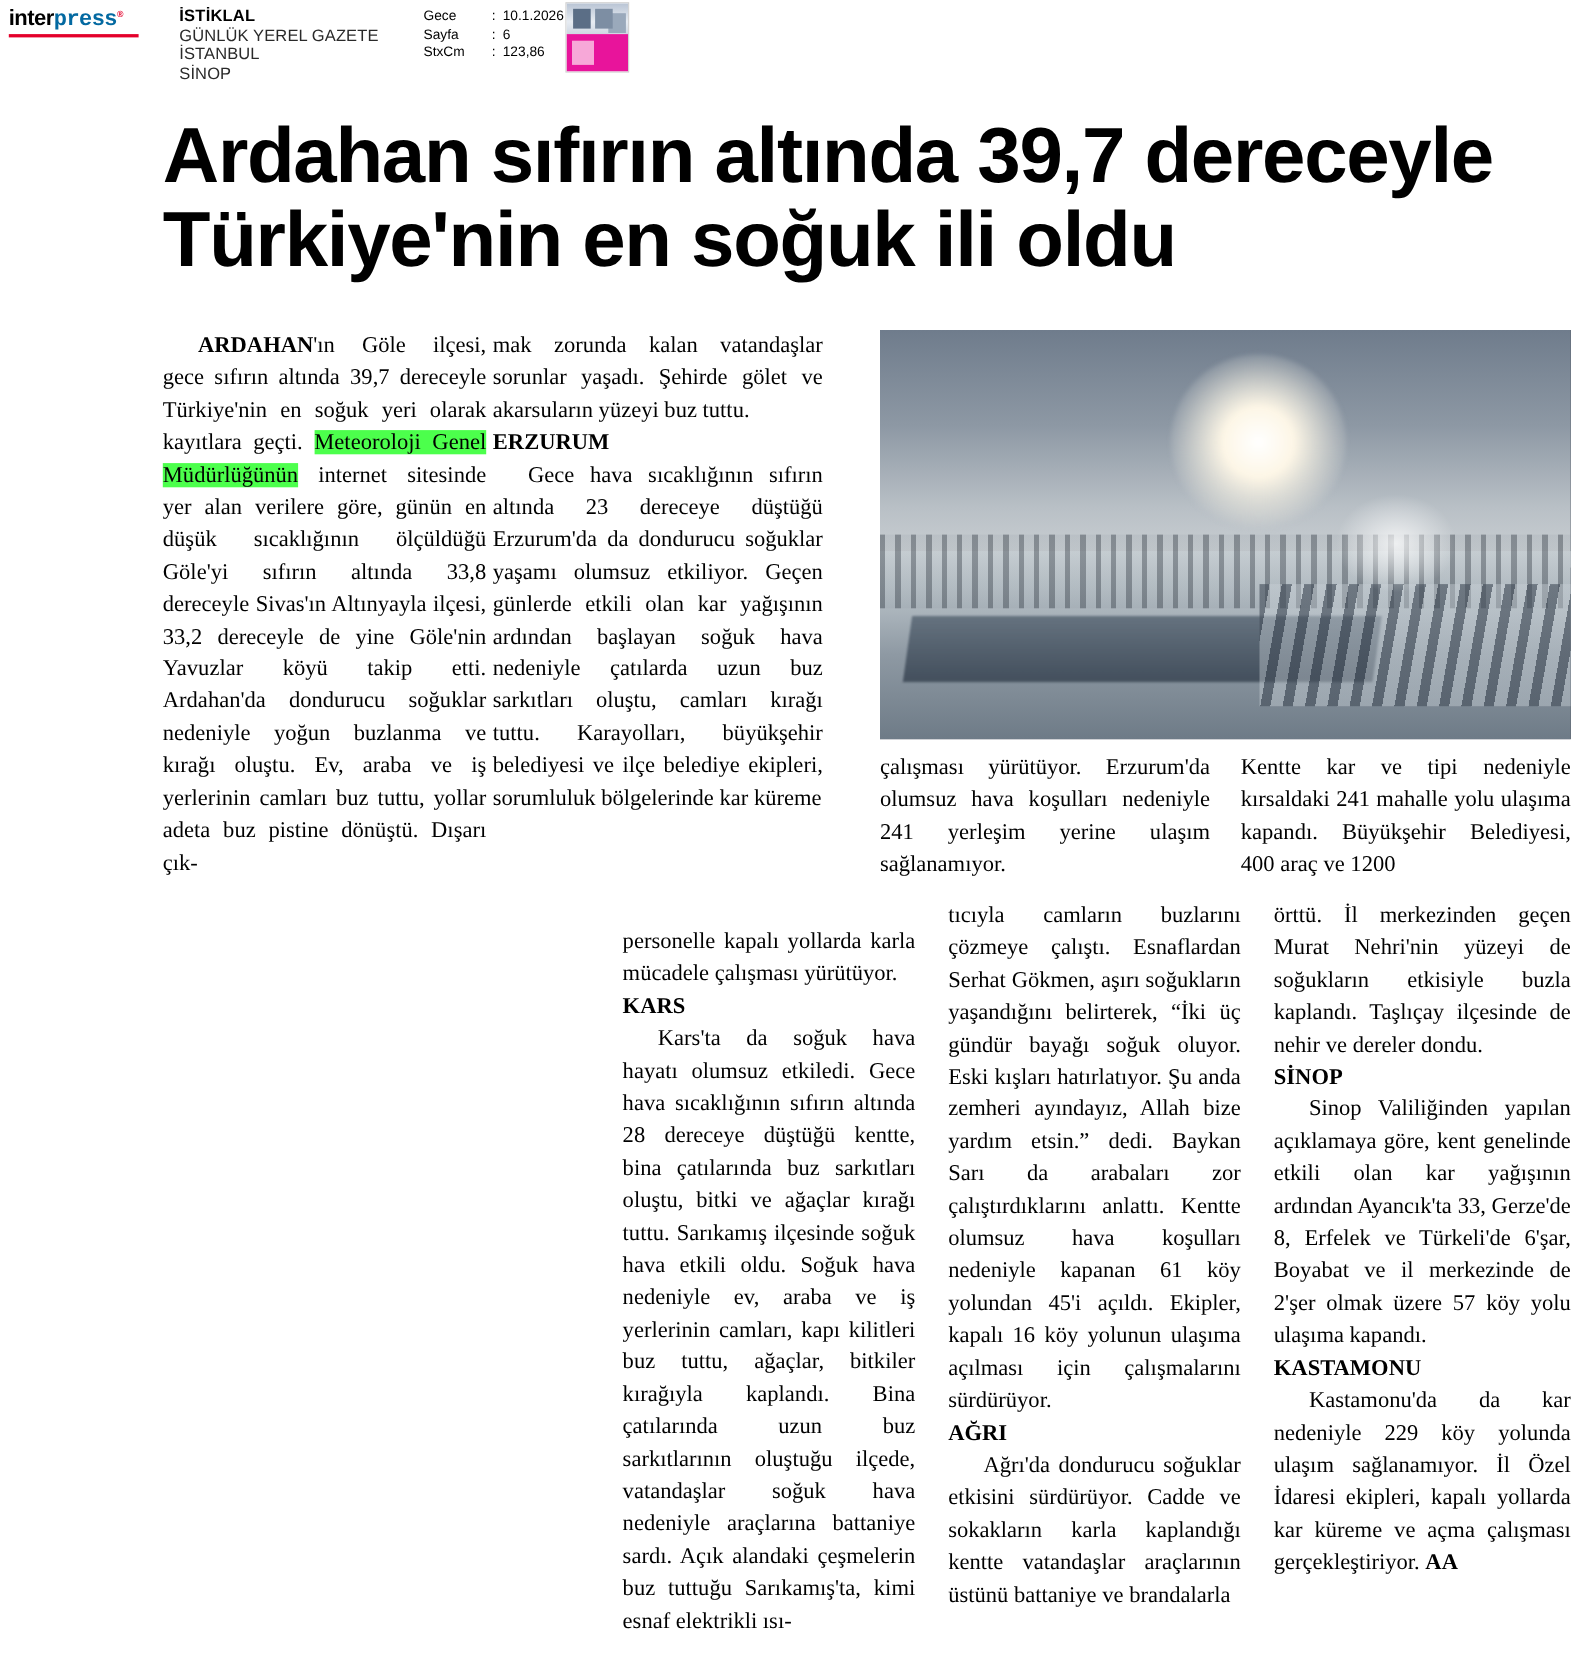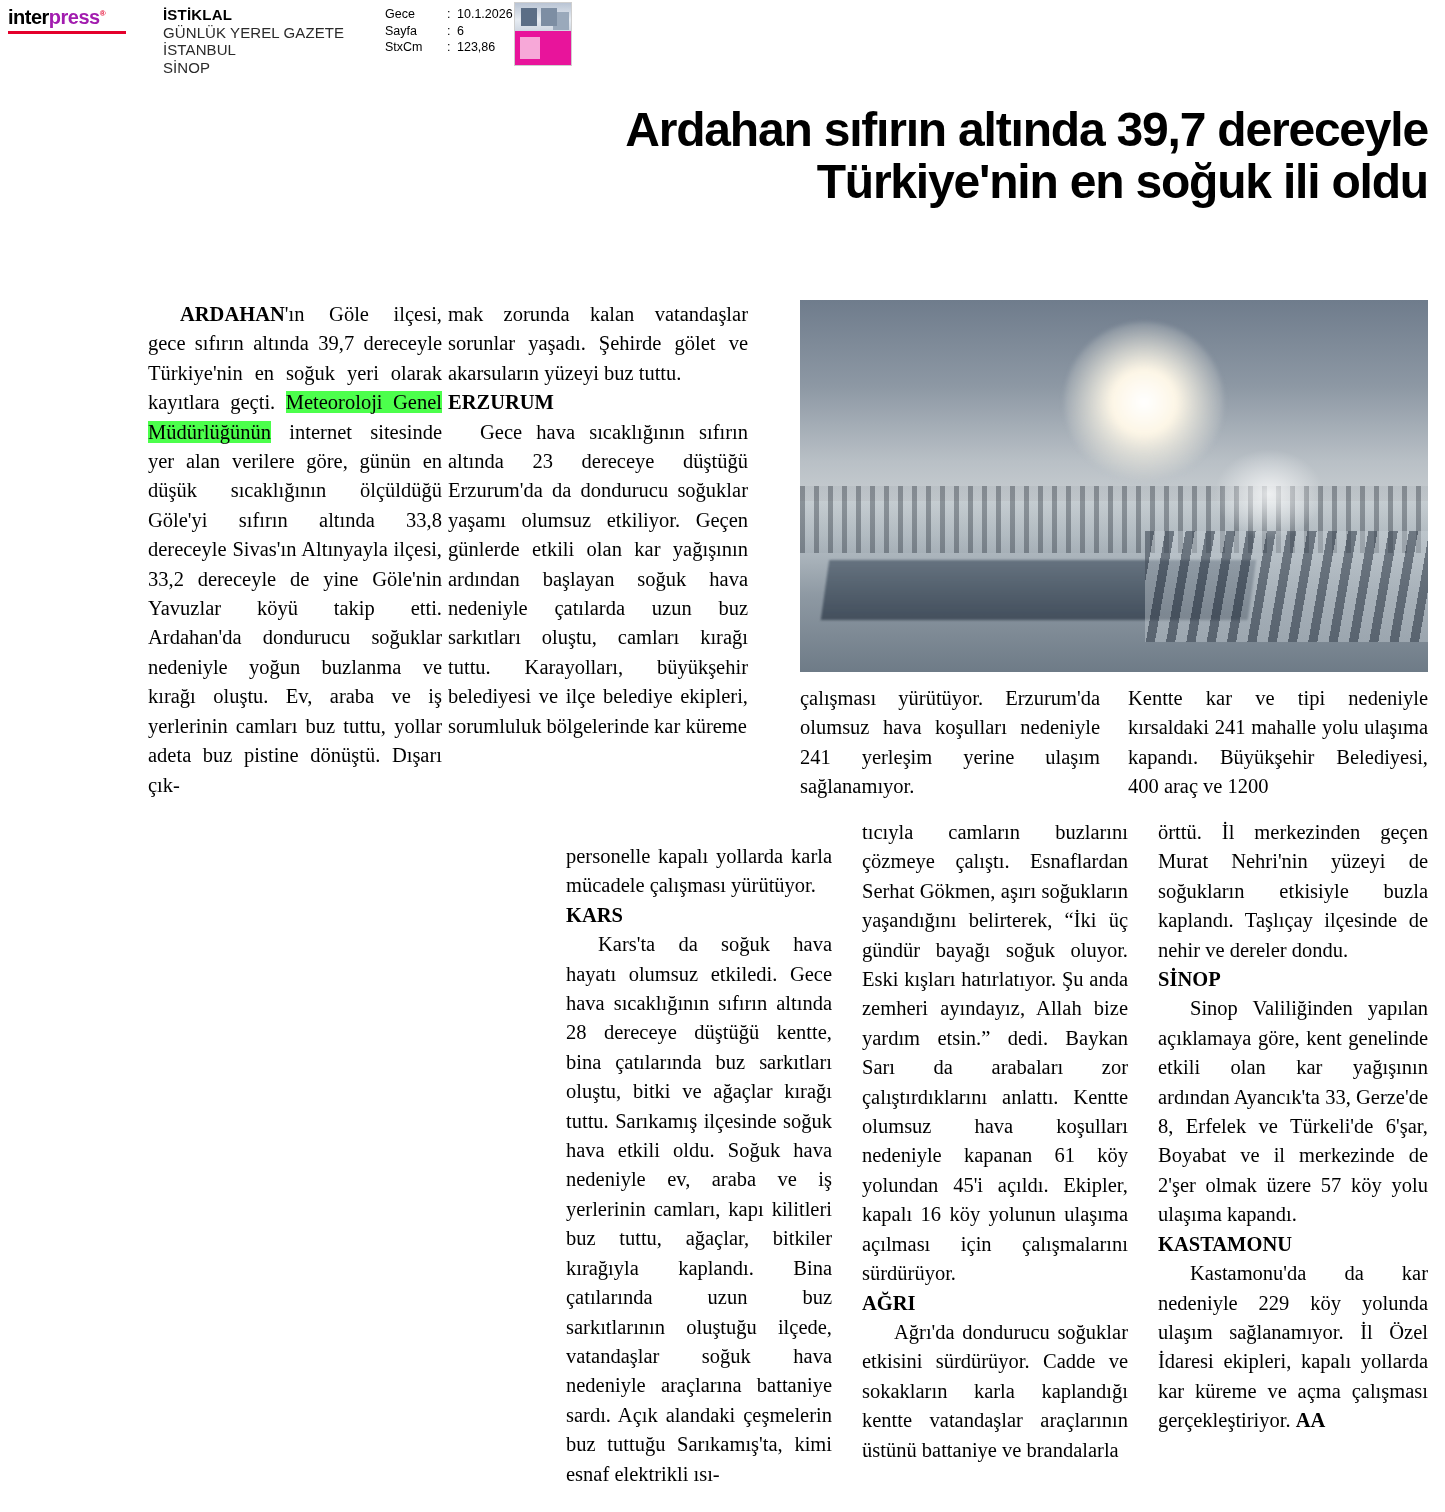--- a/index.html
+++ b/index.html
@@ -30,21 +30,21 @@
     top: 6px;
     width: 120px;
     height: 24px;
     font-family: "Liberation Sans", sans-serif;
     font-size: 20px;
     font-weight: bold;
     letter-spacing: -0.5px;
     white-space: nowrap;
   }
   .logo-inter { color: #000000; }
-  .logo-press { color: #a21caf; }
+  .logo-press { color: #0369a1; font-family: Liberation Mono, monospace; }
   .logo-reg {
     font-size: 8px;
     vertical-align: super;
     color: #e4002b;
   }
   .logo-rule {
     position: absolute;
     left: 8px;
     top: 31px;
     width: 118px;
@@ -122,24 +122,24 @@
   }
 
   
   #headline {
     position: absolute;
     left: 148px;
     top: 104px;
     width: 1280px;
     font-family: "Liberation Sans", sans-serif;
     font-weight: bold;
-    font-size: 48px;
+    font-size: 71px;
     line-height: 1.08;
     letter-spacing: -1.2px;
-    text-align: right;
+    text-align: left;
     color: #000;
   }
   #headline .h-l1 { display: block; }
   #headline .h-l2 { display: block; }
 
   
   .col {
     position: absolute;
     font-size: 20.5px;
     line-height: 1.435;

